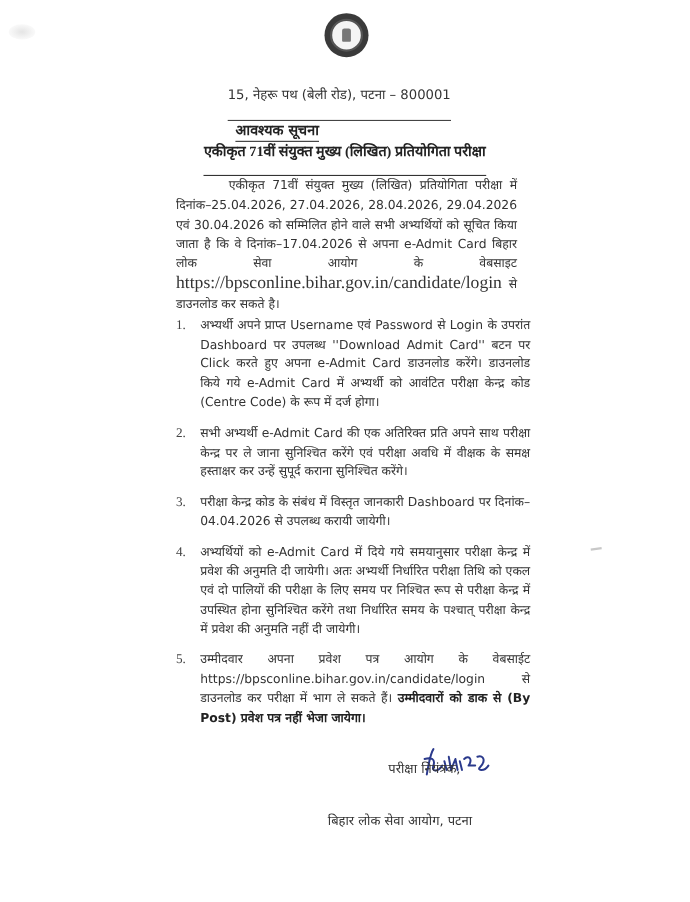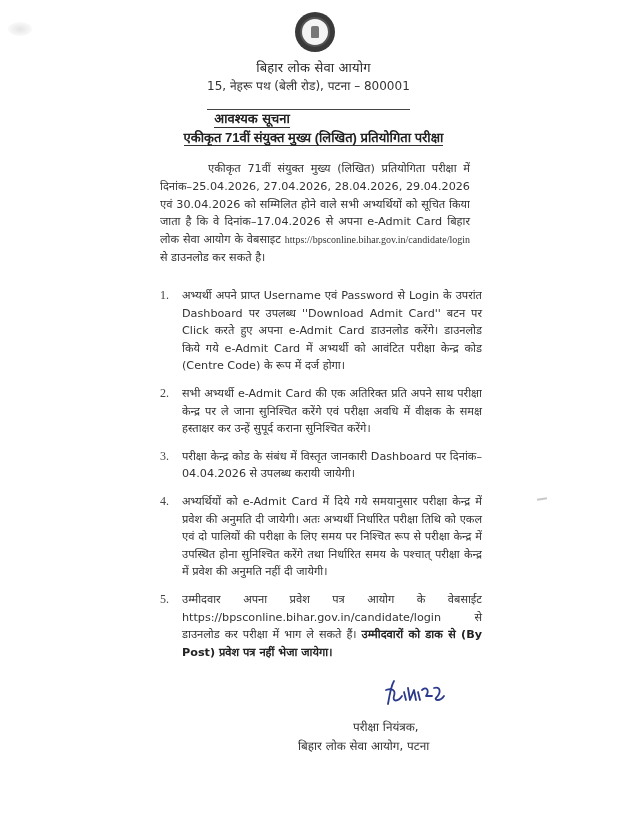--- a/index.html
+++ b/index.html
@@ -41,68 +41,67 @@
     position: absolute; left: 0; width: 504px; top: 109px; text-align: center;
   }
   .notice-title span {
     font-family: "DejaVu Sans", sans-serif; font-size: 13px; font-weight: bold; color: #222;
     border-bottom: 1px solid #333; padding-bottom: 1px;
   }
   .subject {
     position: absolute; left: 0; width: 627px; top: 128px; text-align: center;
   }
   .subject span {
-    font-family: Liberation Sans, sans-serif; font-size: 13px; font-weight: bold; color: #222;
-    border-bottom: 1px solid #333; padding-bottom: 0;
+    font-family: Liberation Serif, serif; font-size: 13px; font-weight: bold; color: #222;
+    border-bottom: 1px solid #333; padding-bottom: 14px;
   }
   .intro {
     position: absolute; left: 160px; top: 160px; width: 310px;
     font-family: "DejaVu Sans", sans-serif; font-size: 11.2px; line-height: 17.8px;
     text-align: justify; text-indent: 48px; color: #333;
   }
-  .intro .url { font-family: "Liberation Serif", serif; font-size: 10px; }
+  .intro .url { font-family: "Liberation Serif", serif; font-size: 16px; }
   .list {
     position: absolute; left: 160px; top: 287px; width: 322px;
     margin: 0; padding: 0; list-style: none;
   }
   .list li {
     position: relative; padding-left: 22px; margin-bottom: 10px;
     font-family: "DejaVu Sans", sans-serif; font-size: 11.2px; line-height: 17.6px;
     text-align: justify; color: #333;
   }
   .list li .num {
     position: absolute; left: 0; top: 0; font-family: "Liberation Serif", serif; font-size: 12px; color: #444;
   }
   .list li .b { font-weight: bold; color: #222; }
   .signature {
     position: absolute; left: 382px; top: 678px; width: 70px; height: 30px;
   }
   .sig-title {
-    position: absolute; left: 353px; top: 718px;
+    position: absolute; left: 353px; top: 690px;
     font-family: "DejaVu Sans", sans-serif; font-size: 11.8px; color: #333; white-space: nowrap;
   }
   .sig-org {
     position: absolute; left: 298px; top: 737px;
     font-family: "DejaVu Sans", sans-serif; font-size: 11.8px; color: #333; white-space: nowrap;
   }
 </style>
 </head>
 <body>
 
 <div class="page">
   <div class="smudge"></div>
   <div class="speck"></div>
 
   <div class="logo">
     <div class="ring">
       <div class="emblem"></div>
     </div>
   </div>
 
-  <div class="hdr-name">बिहार लोक सेवा आयोग</div>
   <div class="hdr-addr">15, नेहरू पथ (बेली रोड),  पटना – 800001</div>
 
   <div class="notice-title">
     <span>आवश्यक सूचना</span>
   </div>
   <div class="subject">
     <span>एकीकृत 71वीं संयुक्त मुख्य (लिखित) प्रतियोगिता परीक्षा</span>
   </div>
 
   <p class="intro" style="margin:0;"><span>एकीकृत 71वीं संयुक्त मुख्य (लिखित) प्रतियोगिता परीक्षा में दिनांक–25.04.2026, 27.04.2026, 28.04.2026, 29.04.2026 एवं 30.04.2026 को सम्मिलित होने वाले सभी अभ्यर्थियों को सूचित किया जाता है कि वे दिनांक–17.04.2026 से अपना e-Admit Card बिहार लोक सेवा आयोग के वेबसाइट </span><span class="url">https://bpsconline.bihar.gov.in/candidate/login</span><span> से डाउनलोड कर सकते है।</span></p>

